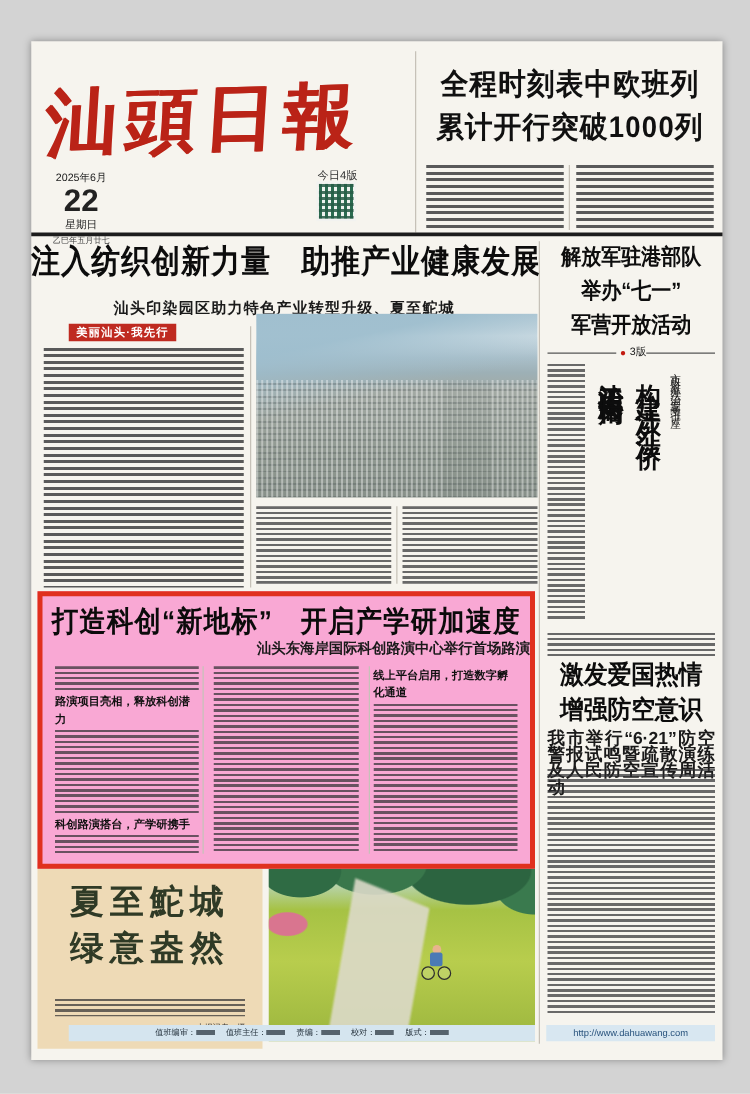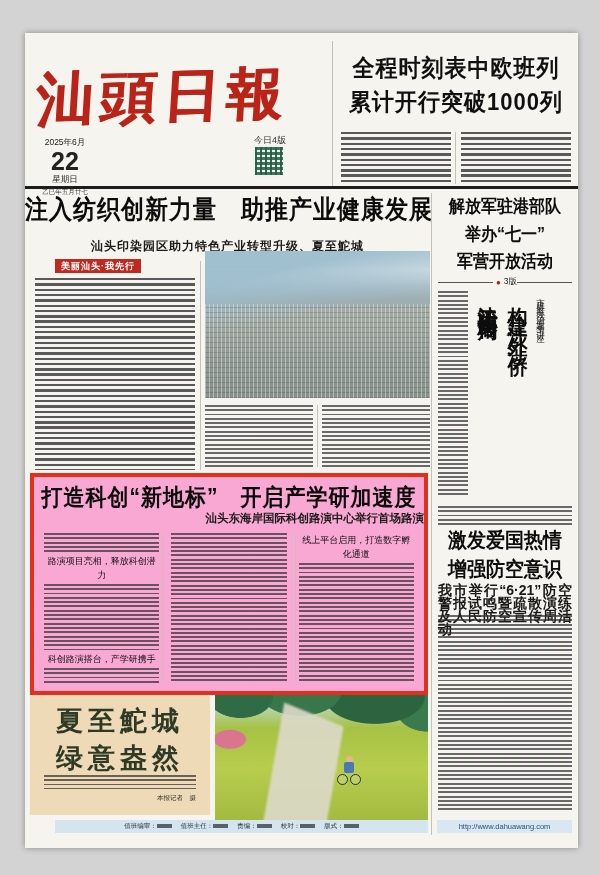--- a/index.html
+++ b/index.html
@@ -99,25 +99,25 @@
   .rc-body{left:413px;top:582px;width:134px;height:196px;}
   .web-bar{left:412px;top:787px;width:135px;height:13px;line-height:13px;background:#d8e7f1;
     text-align:center;font-size:7.5px;color:#27527c;}
   
   .redbox{left:5px;top:440px;width:390px;height:214px;border:4px solid #e0301e;background:#f9a8d4;z-index:5;}
   .rb-hl{position:absolute;left:0;top:6px;width:100%;text-align:center;font-size:21px;font-weight:900;
     color:#0b0b0b;letter-spacing:1px;transform:scaleY(1.1);white-space:nowrap;}
   .rb-sub{position:absolute;left:0;top:34px;width:100%;text-align:right;font-size:11.5px;font-weight:bold;color:#1a1a1a;}
   .rb-cols{position:absolute;left:10px;top:56px;right:10px;bottom:8px;display:flex;gap:12px;}
   .rb-col{flex:1;display:flex;flex-direction:column;}
-  .rb-sh{font-size:9px;font-weight:normal;text-align:center;color:#111;line-height:14px;}
+  .rb-sh{font-size:9px;font-weight:bold;text-align:left;color:#111;line-height:14px;}
   .rb-vl1{position:absolute;left:128px;top:56px;height:150px;}
   .rb-vl2{position:absolute;left:261px;top:56px;height:150px;}
   
-  .tan{left:5px;top:658px;width:180px;height:124px;background:#eedab6;z-index:3;}
+  .tan{left:5px;top:658px;width:180px;height:148px;background:#eedab6;z-index:3;}
   .tan-t{position:absolute;left:0;top:12px;width:100%;text-align:center;font-size:27px;font-weight:900;
     color:#2f3a26;letter-spacing:5px;line-height:37px;}
   .tan-cap{position:absolute;left:14px;bottom:26px;width:152px;height:14px;}
   .tan-credit{position:absolute;right:14px;bottom:12px;font-size:6.5px;color:#333;}
   .photo2{left:190px;top:658px;width:213px;height:142px;overflow:hidden;z-index:3;
     background:
       radial-gradient(55px 36px at 12% 4%,#2f6b44 0 58%,rgba(0,0,0,0) 60%),
       radial-gradient(70px 42px at 40% 0%,#39774b 0 58%,rgba(0,0,0,0) 60%),
       radial-gradient(85px 46px at 75% 4%,#2c6440 0 58%,rgba(0,0,0,0) 60%),
       radial-gradient(55px 40px at 100% 12%,#3a7a4e 0 58%,rgba(0,0,0,0) 60%),

